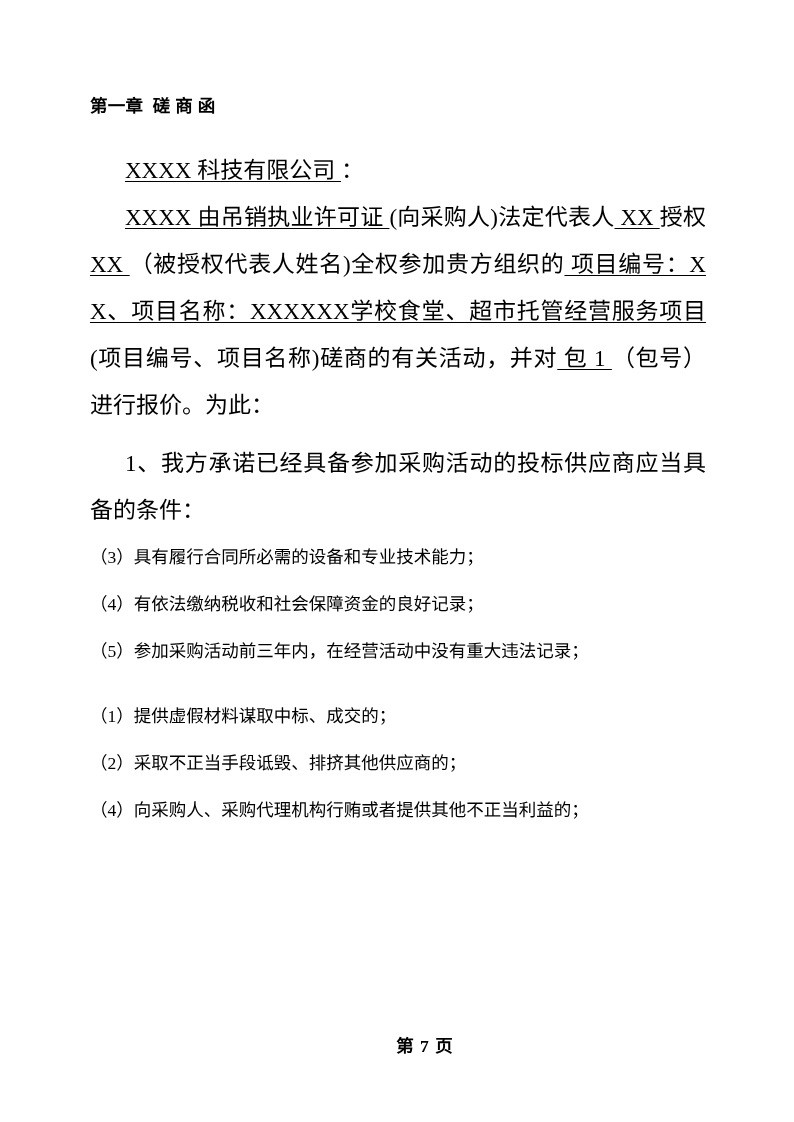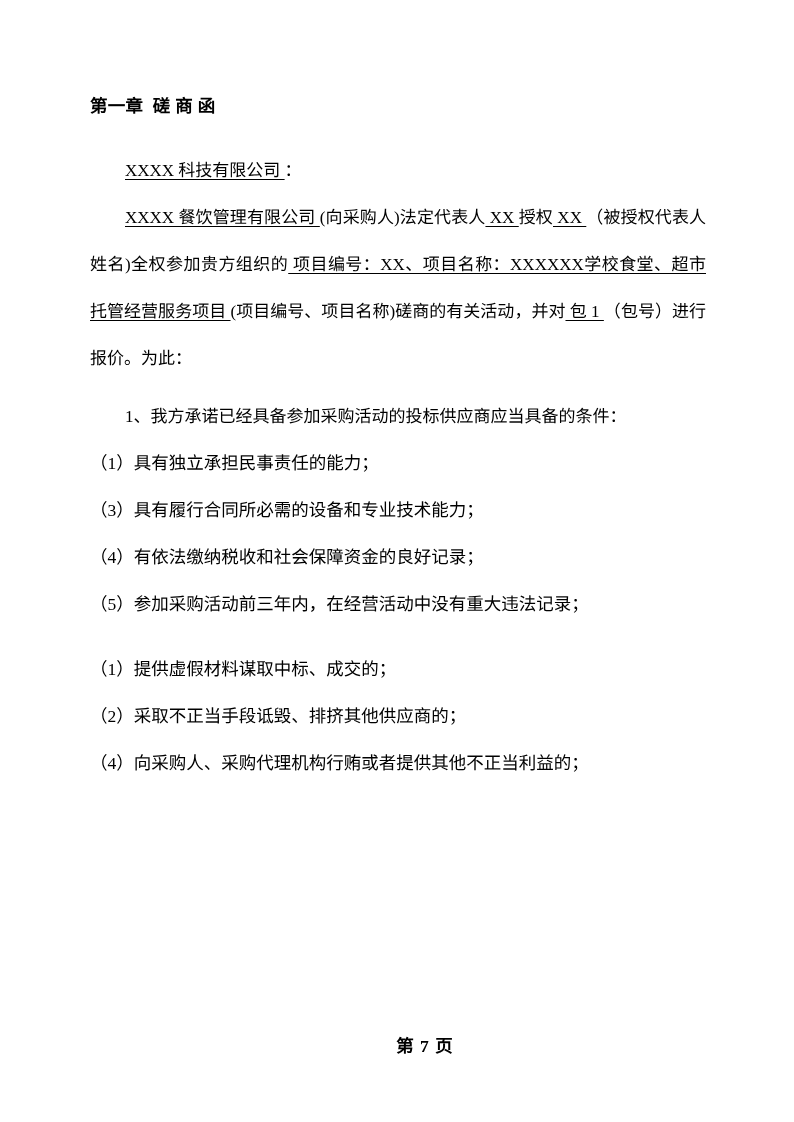--- a/index.html
+++ b/index.html
@@ -39,21 +39,21 @@
     font-size: 17.5px;
     font-weight: bold;
     line-height: 1.2;
     letter-spacing: 0.3px;
     margin: 0 0 30px 0;
     white-space: pre;
   }
 
   
   .para {
-    font-size: 17px;
+    font-size: 23px;
     line-height: 47px;
     margin: 0;
     text-align: justify;
     text-justify: inter-ideograph;
     word-break: break-all;
   }
 
   .para.indent2 {
     text-indent: 35px;
   }
@@ -94,27 +94,26 @@
 <body>
 
 <div class="page">
 
   <div class="content">
 
     <h1 class="chapter-heading">第一章  磋 商 函</h1>
 
     <p class="para indent2"><span class="blank"> XXXX 科技有限公司 </span><span>：</span></p>
 
-    <p class="para indent2"><span class="blank"> XXXX 餐饮管理有限公司 </span><span>(向采购人)法定代表人</span><span class="blank"> XX </span><span>授权</span><span class="blank"> XX </span><span>（被授权代表人姓名)全权参加贵方组织的</span><span class="blank"> 项目编号：XX、项目名称：XXXXXX学校食堂、超市托管经营服务项目 </span><span>(项目编号、项目名称)磋商的有关活动，并对</span><span class="blank"> 包 1 </span><span>（包号）进行报价。为此：</span></p>
+    <p class="para indent2"><span class="blank"> XXXX 由吊销执业许可证 </span><span>(向采购人)法定代表人</span><span class="blank"> XX </span><span>授权</span><span class="blank"> XX </span><span>（被授权代表人姓名)全权参加贵方组织的</span><span class="blank"> 项目编号：XX、项目名称：XXXXXX学校食堂、超市托管经营服务项目 </span><span>(项目编号、项目名称)磋商的有关活动，并对</span><span class="blank"> 包 1 </span><span>（包号）进行报价。为此：</span></p>
 
     <div class="spacer-sm"></div>
 
     <p class="para indent2">1、我方承诺已经具备参加采购活动的投标供应商应当具备的条件：</p>
 
-    <p class="list-item">（1）具有独立承担民事责任的能力；</p>
     <p class="list-item">（3）具有履行合同所必需的设备和专业技术能力；</p>
     <p class="list-item">（4）有依法缴纳税收和社会保障资金的良好记录；</p>
     <p class="list-item">（5）参加采购活动前三年内，在经营活动中没有重大违法记录；</p>
 
     <div class="spacer-md"></div>
 
 
     <p class="list-item">（1）提供虚假材料谋取中标、成交的；</p>
     <p class="list-item">（2）采取不正当手段诋毁、排挤其他供应商的；</p>
     <p class="list-item">（4）向采购人、采购代理机构行贿或者提供其他不正当利益的；</p>

